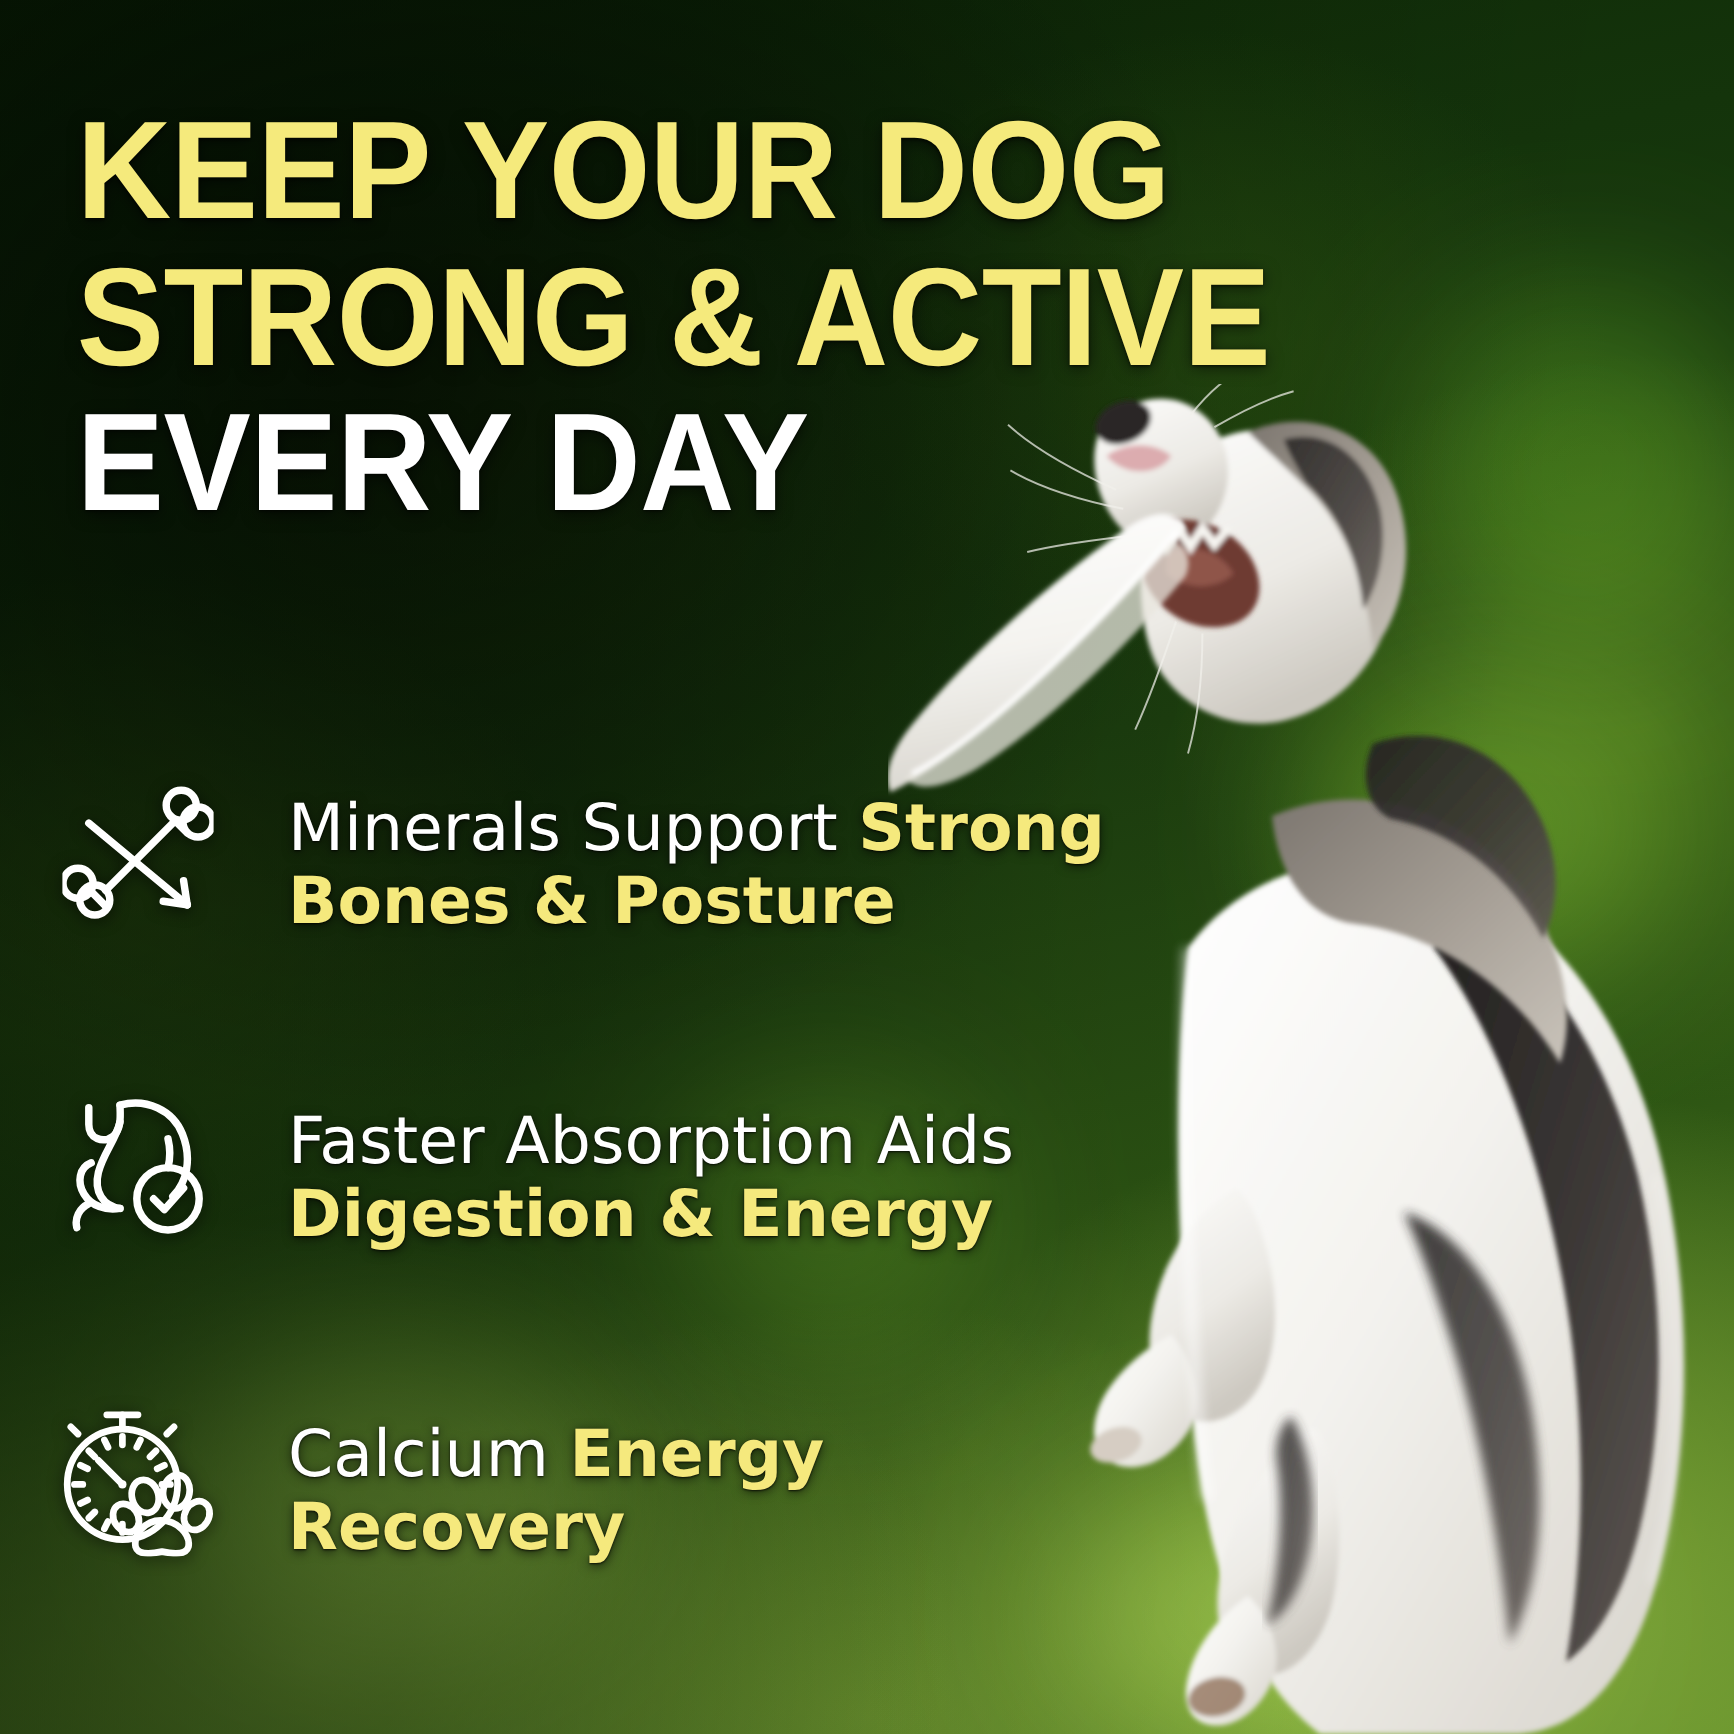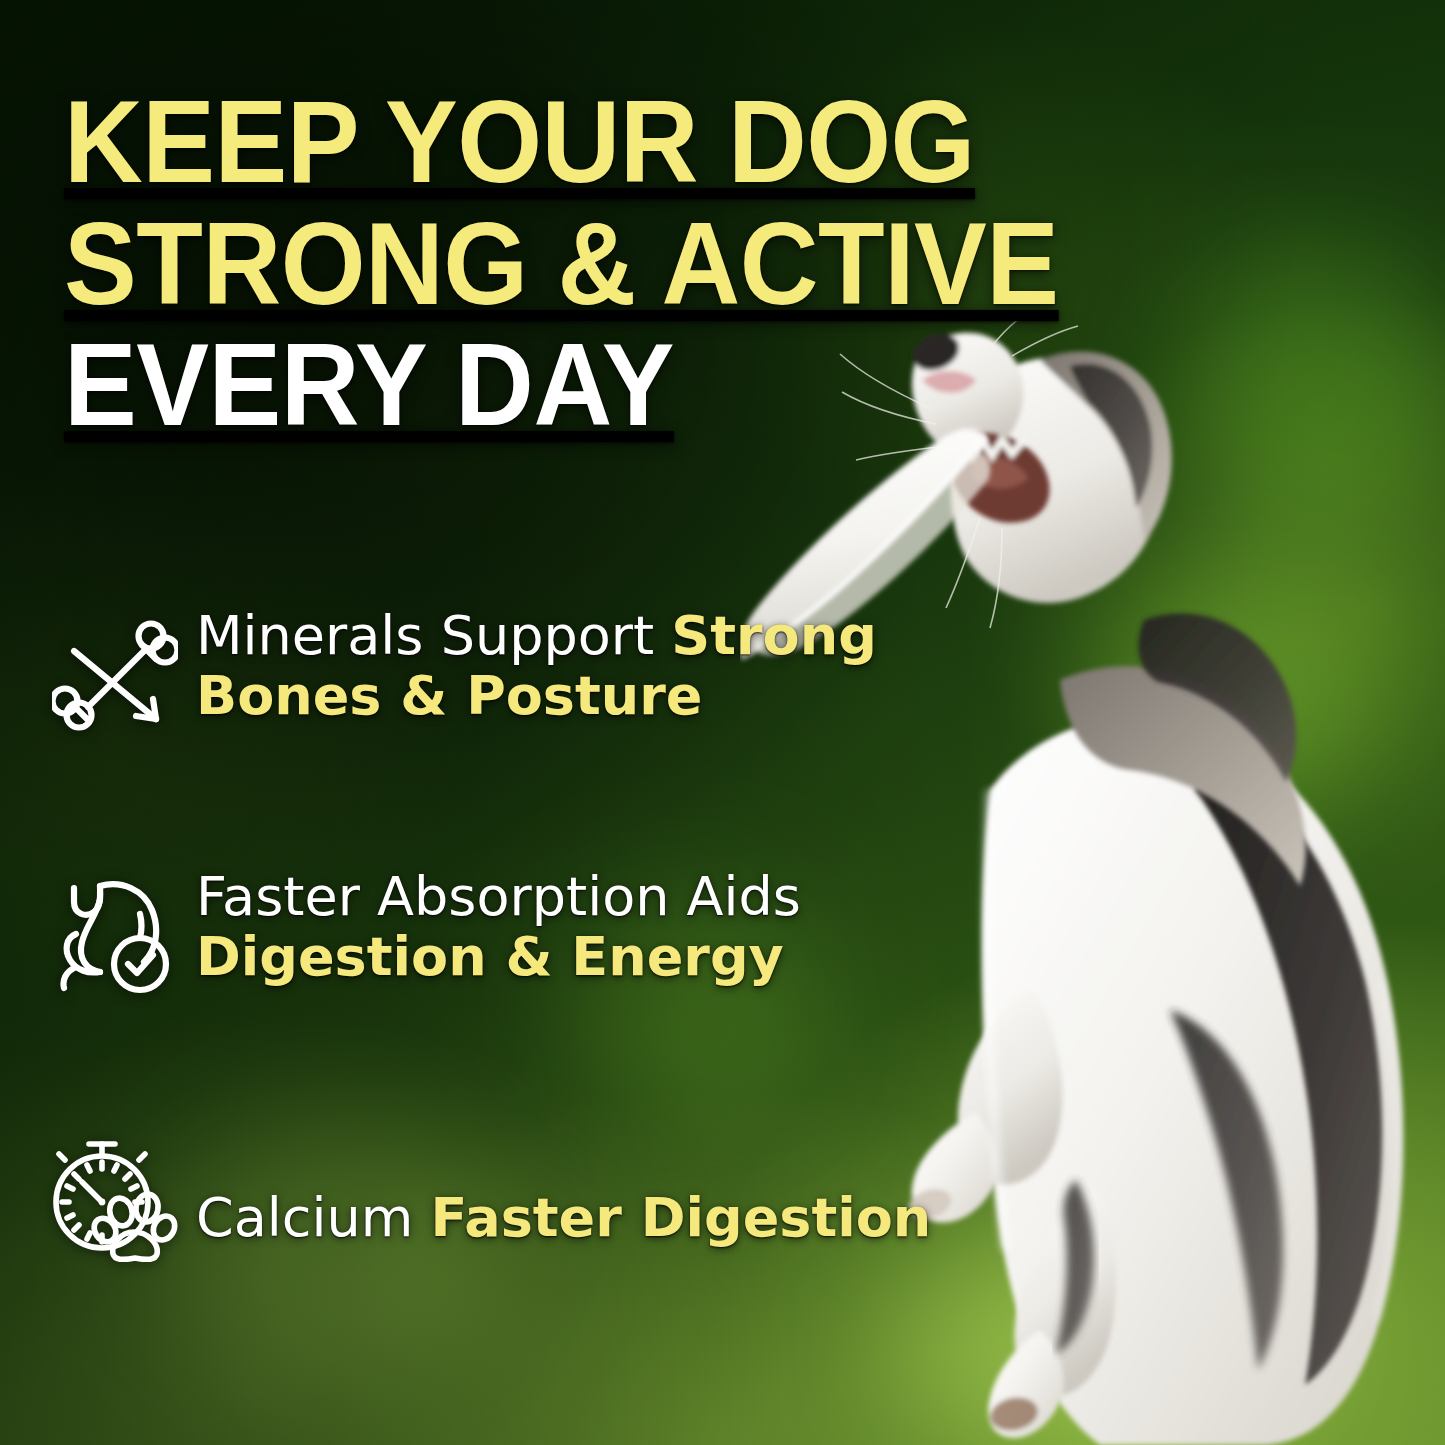--- a/index.html
+++ b/index.html
@@ -55,21 +55,20 @@
     height: 1125px;
   }
 
   
   #headline {
     position: absolute;
     left: 64px;
     top: 86px;
     width: 1060px;
     z-index: 6;
-    text-decoration: underline;
   }
   .hl-line {
     font-family: "Liberation Sans Narrow", "Liberation Sans", "DejaVu Sans Condensed", sans-serif;
     font-weight: 700;
     font-size: 116px;
     line-height: 0.98;
     letter-spacing: -0.5px;
     margin: 0 0 8px 0;
     white-space: nowrap;
     transform: scaleX(0.94);
@@ -83,23 +82,24 @@
   #features {
     position: absolute;
     left: 40px;
     top: 606px;
     width: 940px;
     z-index: 6;
   }
   .feature-row {
     position: relative;
     display: flex;
-    align-items: flex-start;
+    align-items: flex-end;
     height: 175px;
     margin-bottom: 86px;
+    gap: 44px;
   }
   .feature-row:last-child { margin-bottom: 0; }
 
   .feature-icon {
     flex: 0 0 150px;
     width: 150px;
     height: 140px;
     display: flex;
     align-items: center;
     justify-content: center;
@@ -366,19 +366,19 @@
           <ellipse cx="98" cy="74" rx="11" ry="14" transform="rotate(10 98 74)"></ellipse>
           <ellipse cx="56" cy="96" rx="10" ry="12.5" transform="rotate(-34 56 96)"></ellipse>
           <ellipse cx="115" cy="94" rx="10" ry="12.5" transform="rotate(30 115 94)"></ellipse>
 
           <path d="M85,98 C99,98 110,110 108,120 C106,127 96,126 86,124
                    C76,126 66,127 64,120 C62,110 72,98 85,98 Z"></path>
         </svg>
       </div>
       <div class="feature-text">
         <br>
-        <span class="reg">Calcium </span><span class="hi">Faster Digestion</span>
+        <span class="reg">Calcium </span><span class="hi">Energy Recovery</span>
       </div>
     </div>
 
   </div>
 
 </div>
 
 </body></html>

